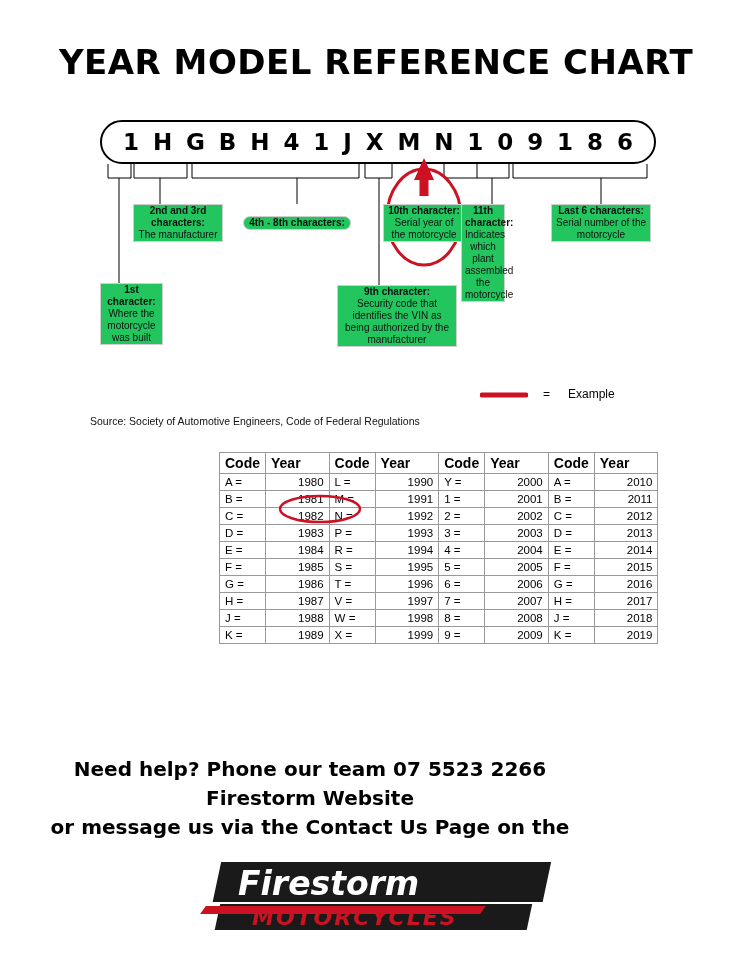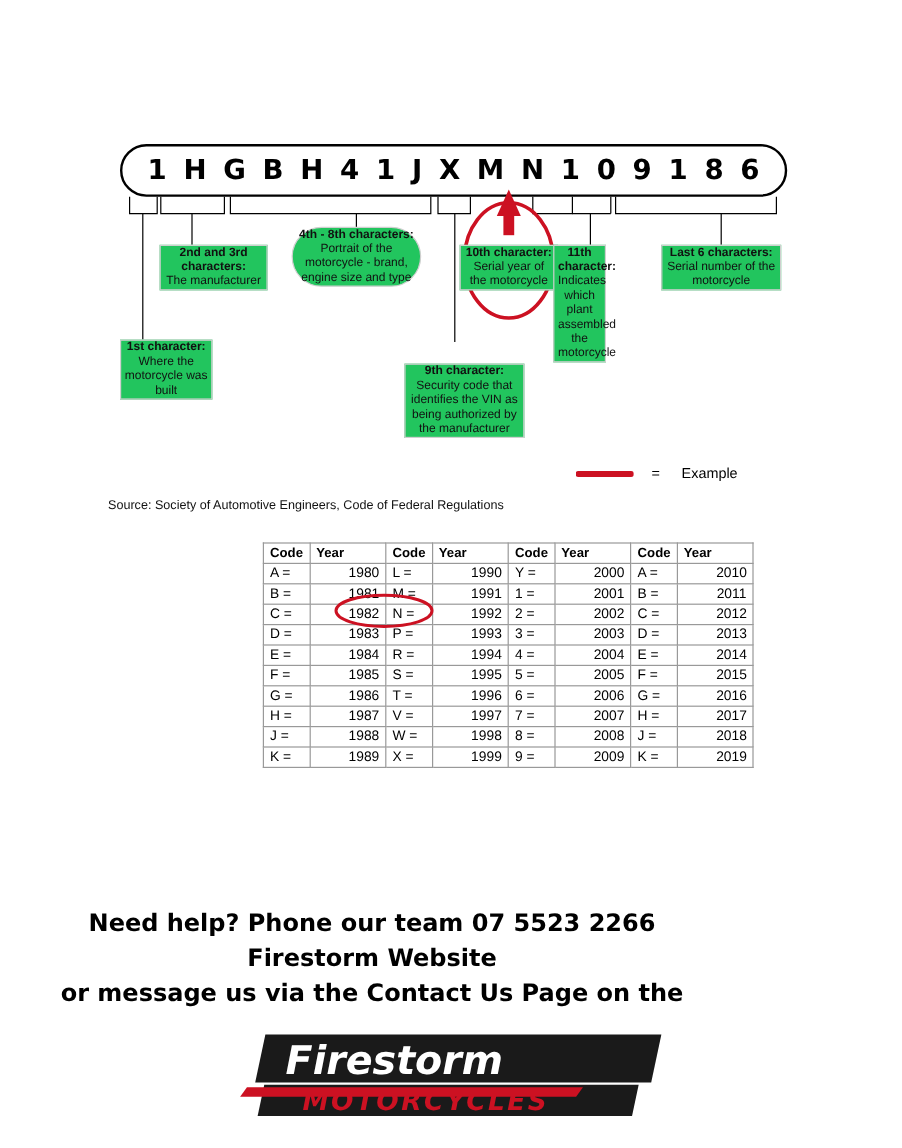--- a/index.html
+++ b/index.html
@@ -73,24 +73,24 @@
     font-size: 10px;
     line-height: 12px;
     text-align: center;
     padding: 0 3px;
     color: #111;
   }
   .note .hdr {
     font-weight: bold;
     display: block;
   }
-  #note-1st    { left: 100px; top: 283px; width: 77px; }
+  #note-1st    { left: 100px; top: 283px; width: 63px; }
   #note-2nd3rd { left: 133px; top: 204px; width: 90px; }
-  #note-4th8th { left: 243px; top: 189px; width: 108px; border-radius: 26px; }
-  #note-9th    { left: 337px; top: 303px; width: 100px; }
+  #note-4th8th { left: 243px; top: 216px; width: 108px; border-radius: 26px; }
+  #note-9th    { left: 337px; top: 285px; width: 120px; }
   #note-10th   { left: 383px; top: 204px; width: 82px; }
   #note-11th   { left: 461px; top: 204px; width: 44px; }
   #note-last6  { left: 551px; top: 204px; width: 100px; }
 
   
   #source-line {
     position: absolute;
     left: 90px;
     top: 388px;
     font-size: 10.5px;
@@ -133,24 +133,24 @@
     border: 1px solid #999999;
     padding: 2px 5px;
     height: 17px;
     box-sizing: border-box;
     white-space: nowrap;
   }
   table#year-table th {
     font-weight: bold;
     text-align: left;
     background: #ffffff;
-    font-size: 11px;
+    font-size: 14px;
   }
   table#year-table td.code { text-align: left; width: 36px; }
-  table#year-table td.year { text-align: center; width: 34px; padding-left: 32px; }
+  table#year-table td.year { text-align: right; width: 34px; padding-left: 32px; }
   
   #m-ellipse {
     position: absolute;
     left: 277px;
     top: 494px;
     width: 86px;
     height: 30px;
     pointer-events: none;
   }
   
@@ -186,20 +186,21 @@
     font-family: "DejaVu Sans", sans-serif;
     font-weight: bold;
     font-style: italic;
   }
 </style>
 </head>
 <body>
 
 <div class="page">
 
+  <div id="chart-title">YEAR MODEL REFERENCE CHART</div>
 
   <div id="vin-box">
     <span class="vin-char">1</span>
     <span class="vin-char">H</span>
     <span class="vin-char">G</span>
     <span class="vin-char">B</span>
     <span class="vin-char">H</span>
     <span class="vin-char">4</span>
     <span class="vin-char">1</span>
     <span class="vin-char">J</span>
@@ -253,21 +254,20 @@
     <span>Where the motorcycle was built</span>
   </div>
 
   <div class="note" id="note-2nd3rd">
     <span class="hdr">2nd and 3rd characters:</span>
     <span>The manufacturer</span>
   </div>
 
   <div class="note" id="note-4th8th">
     <span class="hdr">4th - 8th characters:</span>
-    <span>Portrait of the motorcycle - brand, engine size and type</span>
   </div>
 
   <div class="note" id="note-9th">
     <span class="hdr">9th character:</span>
     <span>Security code that identifies the VIN as being authorized by the manufacturer</span>
   </div>
 
   <div class="note" id="note-10th">
     <span class="hdr">10th character:</span>
     <span>Serial year of the motorcycle</span>

